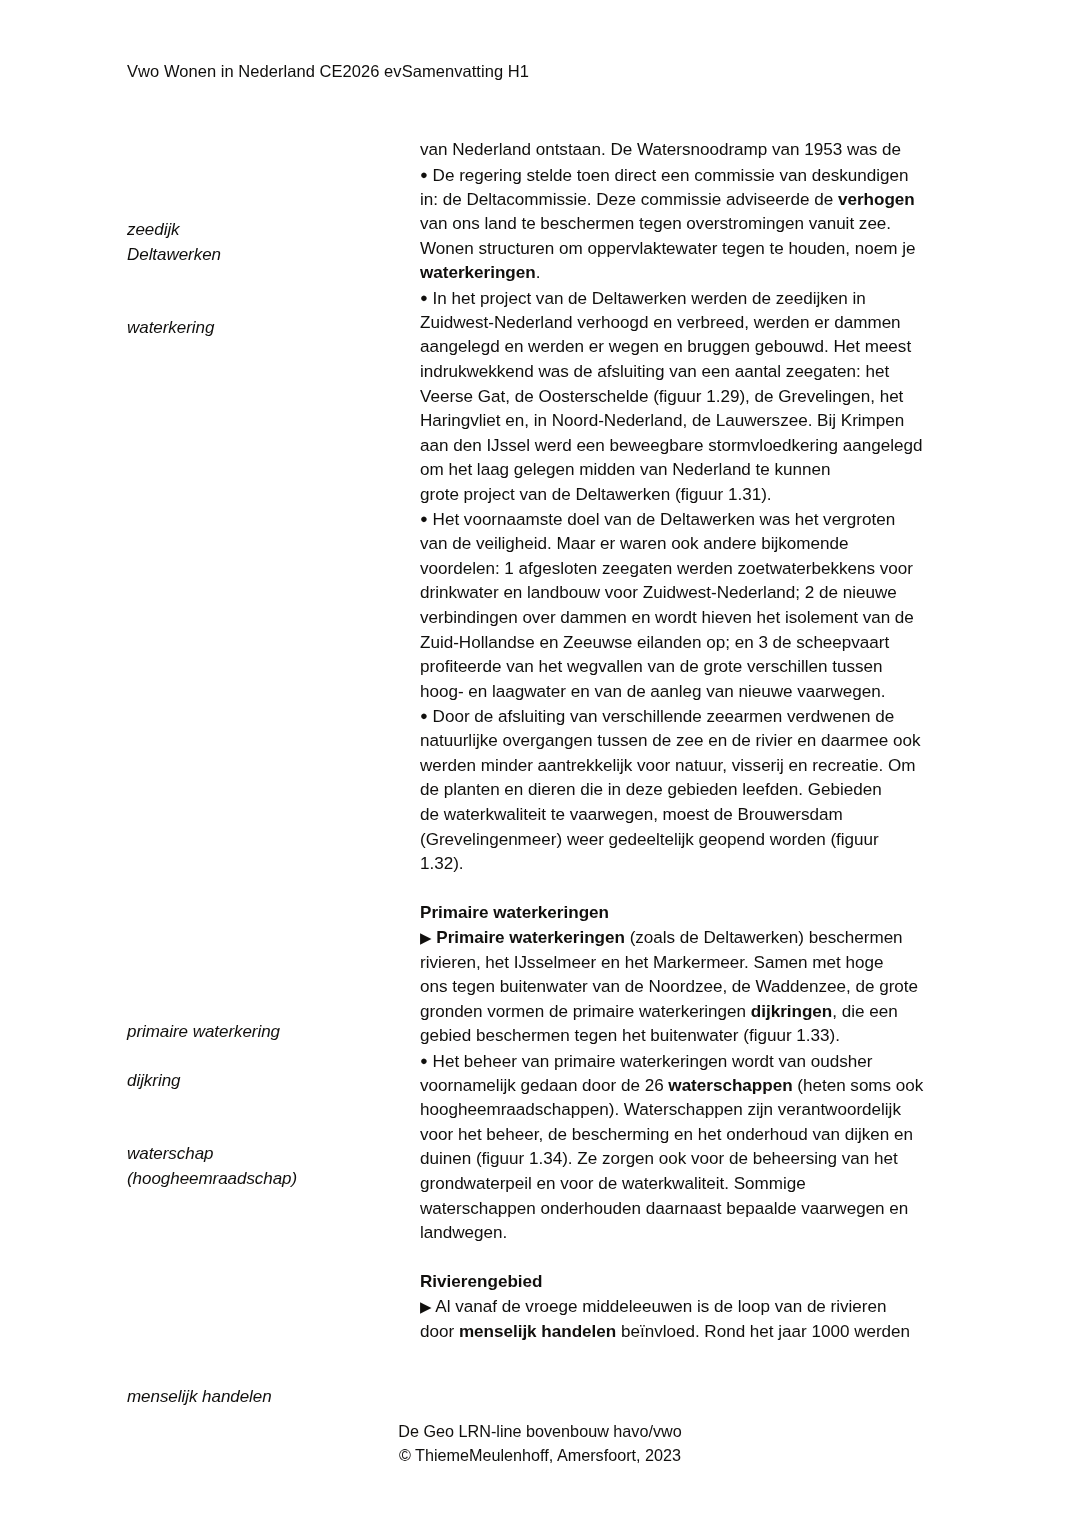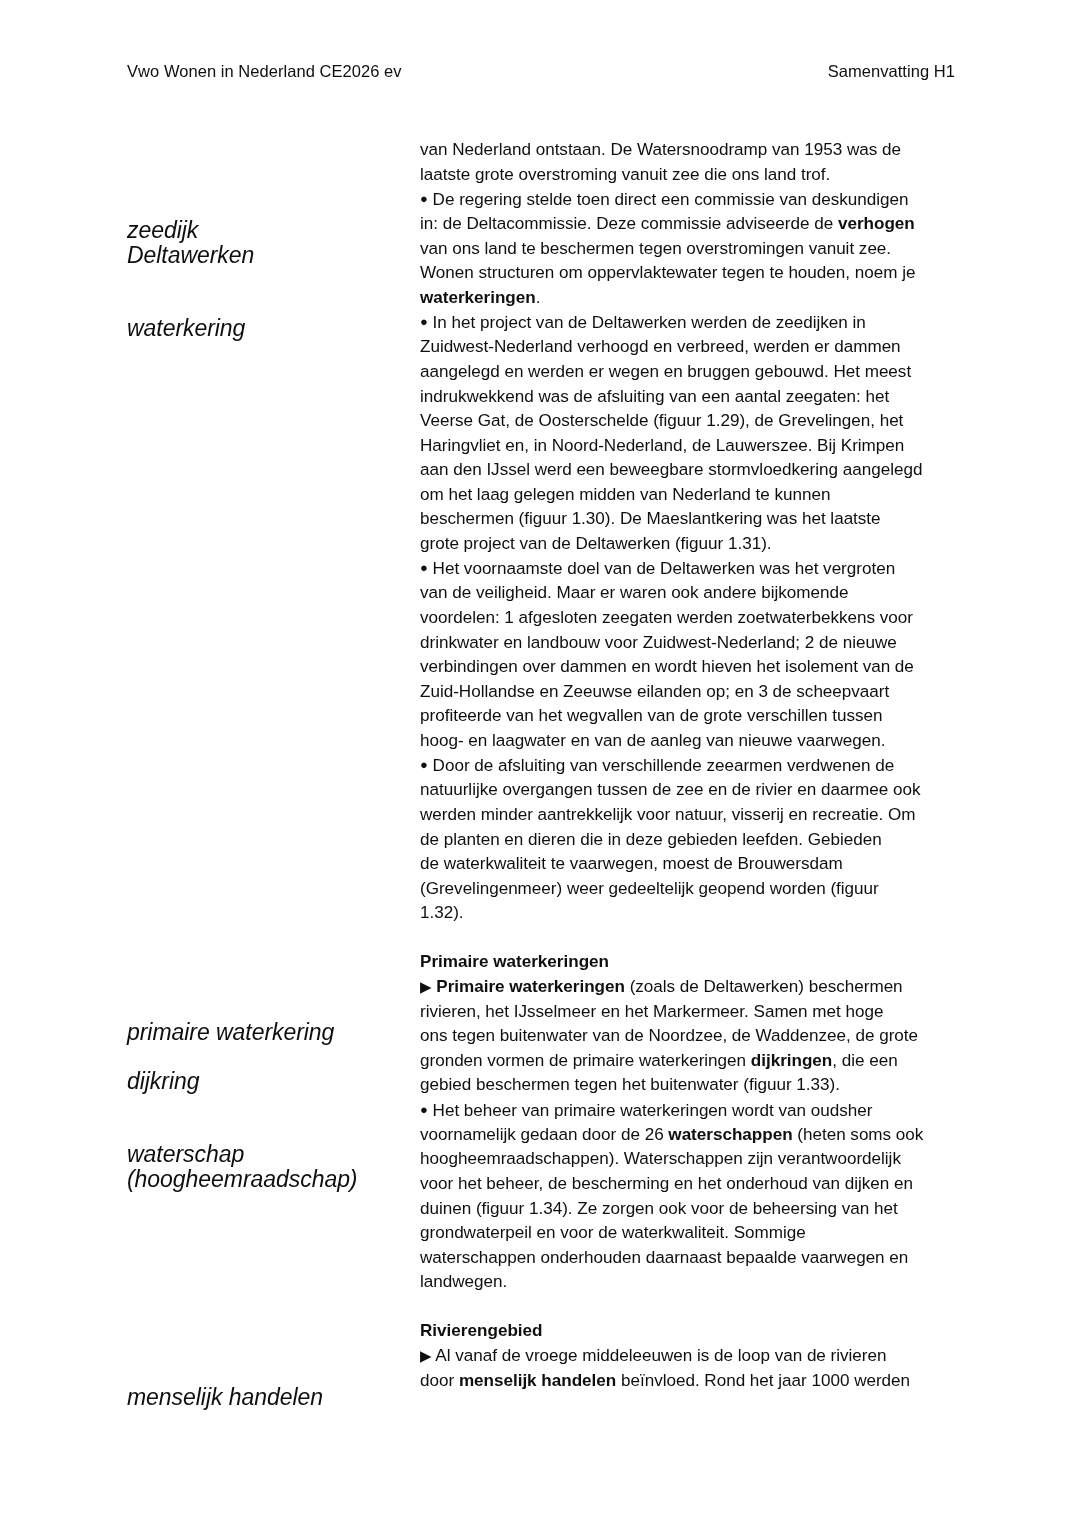--- a/index.html
+++ b/index.html
@@ -23,21 +23,20 @@
     background: #ffffff;
   }
 
   
   .running-head {
     position: absolute;
     left: 127px;
     top: 60px;
     width: 828px;
     display: flex;
-    justify-content: space-between;
     align-items: baseline;
     font-size: 16.5px;
     line-height: 22px;
     letter-spacing: 0.05px;
   }
   .running-head .rh-left,
   .running-head .rh-right {
     white-space: nowrap;
   }
 
@@ -57,21 +56,21 @@
   .margin-col {
     position: absolute;
     left: 0;
     top: 0;
     width: 282px;
   }
   .margin-note {
     position: absolute;
     left: 0;
     font-style: italic;
-    font-size: 23px;
+    font-size: 17px;
     line-height: 24.6px;
     white-space: nowrap;
     letter-spacing: -0.05px;
   }
   .margin-note .mn-line {
     display: block;
   }
 
   
   .body-col {
@@ -161,41 +160,39 @@
         </div>
         <div class="margin-note" style="top:1247px">
           <span class="mn-line">menselijk handelen</span>
         </div>
       </div>
 
       <div class="body-col">
 
         <div class="para">
           <span class="ln">van Nederland ontstaan. De Watersnoodramp van 1953 was de</span>
-          <span class="ln">laatste grote overstroming vanuit zee die ons land trof.</span>
         </div>
 
         <div class="para">
           <span class="ln"><span class="bullet-dot">●</span> <span>De regering stelde toen direct een commissie van deskundigen</span></span>
           <span class="ln"><span>in: de Deltacommissie. Deze commissie adviseerde de </span><b>verhogen</b></span>
           <span class="ln">van ons land te beschermen tegen overstromingen vanuit zee.</span>
           <span class="ln">Wonen structuren om oppervlaktewater tegen te houden, noem je</span>
           <span class="ln"><b>waterkeringen</b><span>.</span></span>
         </div>
 
         <div class="para">
           <span class="ln"><span class="bullet-dot">●</span> <span>In het project van de Deltawerken werden de zeedijken in</span></span>
           <span class="ln">Zuidwest-Nederland verhoogd en verbreed, werden er dammen</span>
           <span class="ln">aangelegd en werden er wegen en bruggen gebouwd. Het meest</span>
           <span class="ln">indrukwekkend was de afsluiting van een aantal zeegaten: het</span>
           <span class="ln">Veerse Gat, de Oosterschelde (figuur 1.29), de Grevelingen, het</span>
           <span class="ln">Haringvliet en, in Noord-Nederland, de Lauwerszee. Bij Krimpen</span>
           <span class="ln">aan den IJssel werd een beweegbare stormvloedkering aangelegd</span>
           <span class="ln">om het laag gelegen midden van Nederland te kunnen</span>
-          <span class="ln">beschermen (figuur 1.30). De Maeslantkering was het laatste</span>
           <span class="ln">grote project van de Deltawerken (figuur 1.31).</span>
         </div>
 
         <div class="para">
           <span class="ln"><span class="bullet-dot">●</span> <span>Het voornaamste doel van de Deltawerken was het vergroten</span></span>
           <span class="ln">van de veiligheid. Maar er waren ook andere bijkomende</span>
           <span class="ln">voordelen: 1 afgesloten zeegaten werden zoetwaterbekkens voor</span>
           <span class="ln">drinkwater en landbouw voor Zuidwest-Nederland; 2 de nieuwe</span>
           <span class="ln">verbindingen over dammen en wordt hieven het isolement van de</span>
           <span class="ln">Zuid-Hollandse en Zeeuwse eilanden op; en 3 de scheepvaart</span>
@@ -240,14 +237,18 @@
         <div class="section-head">Rivierengebied</div>
         <div class="para">
           <span class="ln"><span class="bullet-tri">▶</span><span> Al vanaf de vroege middeleeuwen is de loop van de rivieren</span></span>
           <span class="ln"><span>door </span><b>menselijk handelen</b><span> beïnvloed. Rond het jaar 1000 werden</span></span>
         </div>
 
       </div>
     </div>
   </div>
 
+  <div class="footer">
+    <span class="f-line">De Geo LRN-line bovenbouw havo/vwo</span>
+    <span class="f-line">© ThiemeMeulenhoff, Amersfoort, 2023</span>
+  </div>
 
 </div>
 
 </body></html>

